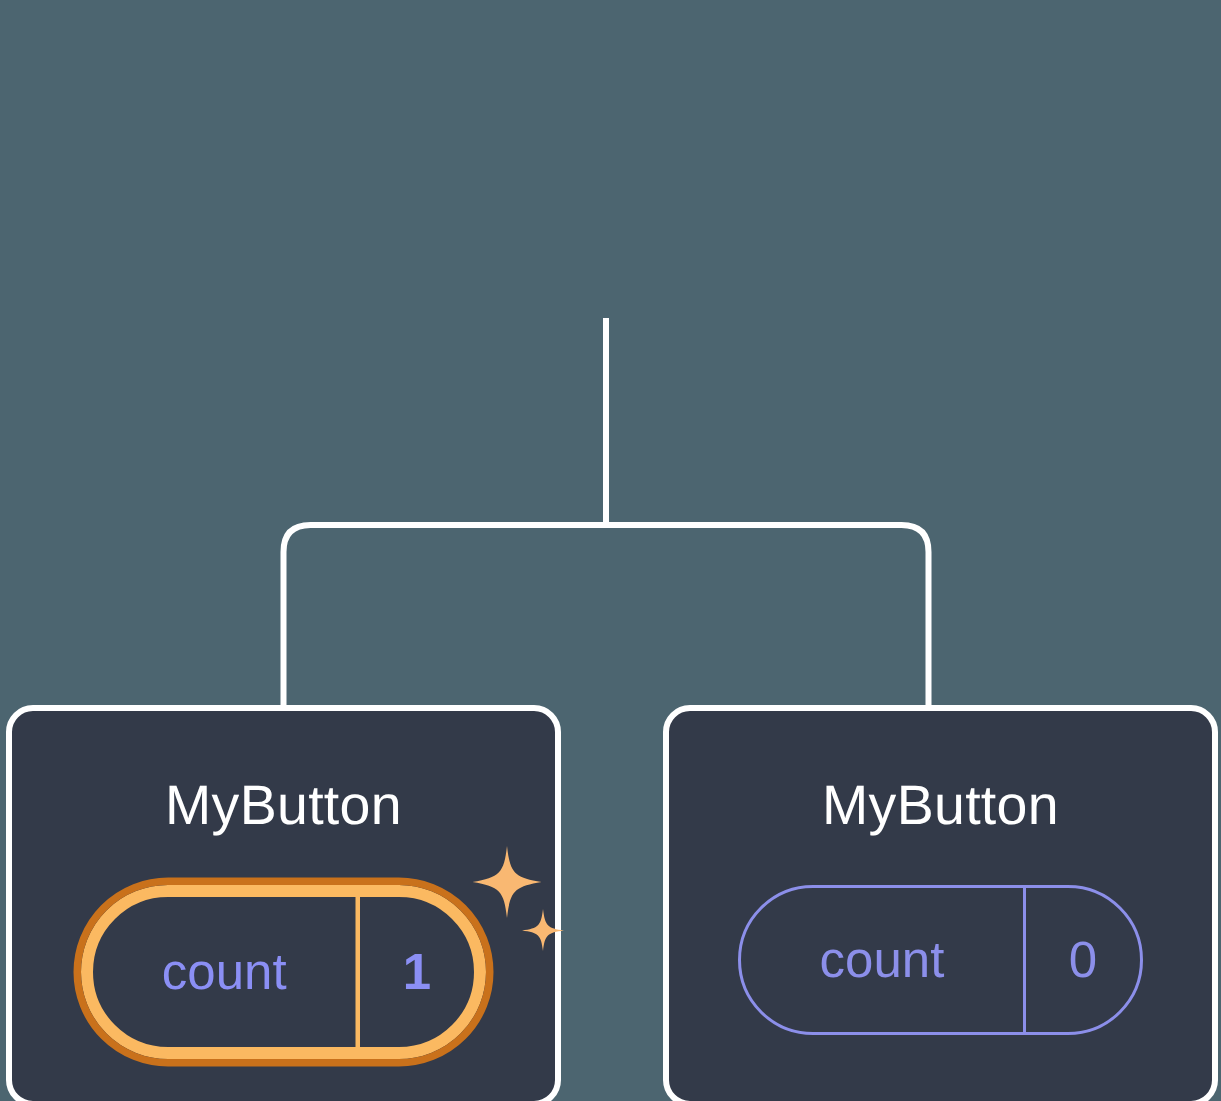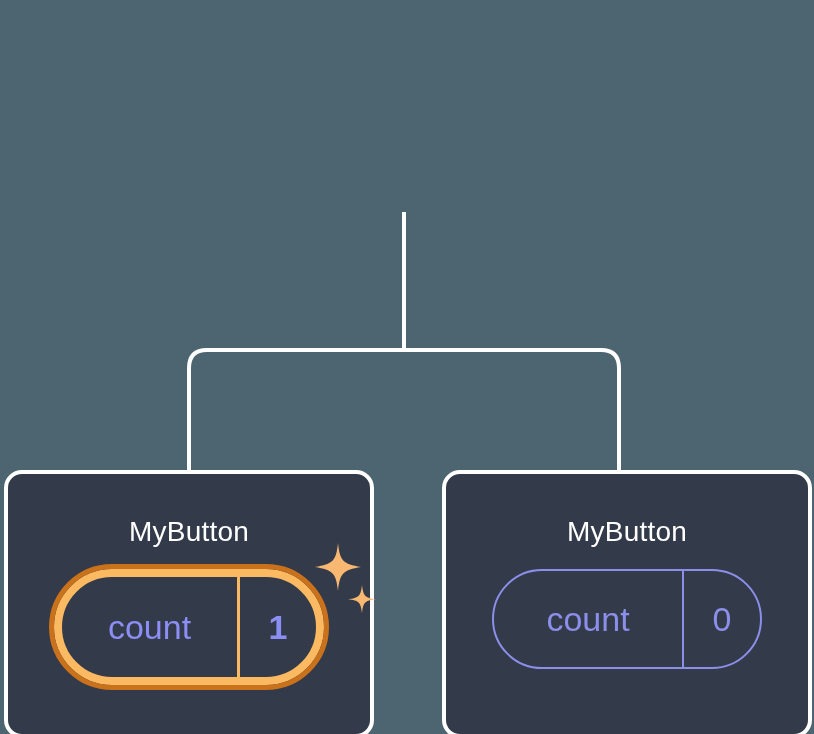--- a/index.html
+++ b/index.html
@@ -65,27 +65,27 @@
 
   .node-title {
     color: #ffffff;
     font-size: 38px;
     font-weight: 400;
     letter-spacing: 0.2px;
     line-height: 1;
   }
   .node-child-left .node-title,
   .node-child-right .node-title {
-    font-size: 28px;
+    font-size: 37px;
   }
 
   
   .pill-wrap {
     position: relative;
-    margin-top: 23px;
+    margin-top: 35px;
     display: flex;
     align-items: center;
     justify-content: center;
   }
   .pill {
     box-sizing: border-box;
     display: flex;
     align-items: stretch;
     border-radius: 999px;
     background: transparent;

